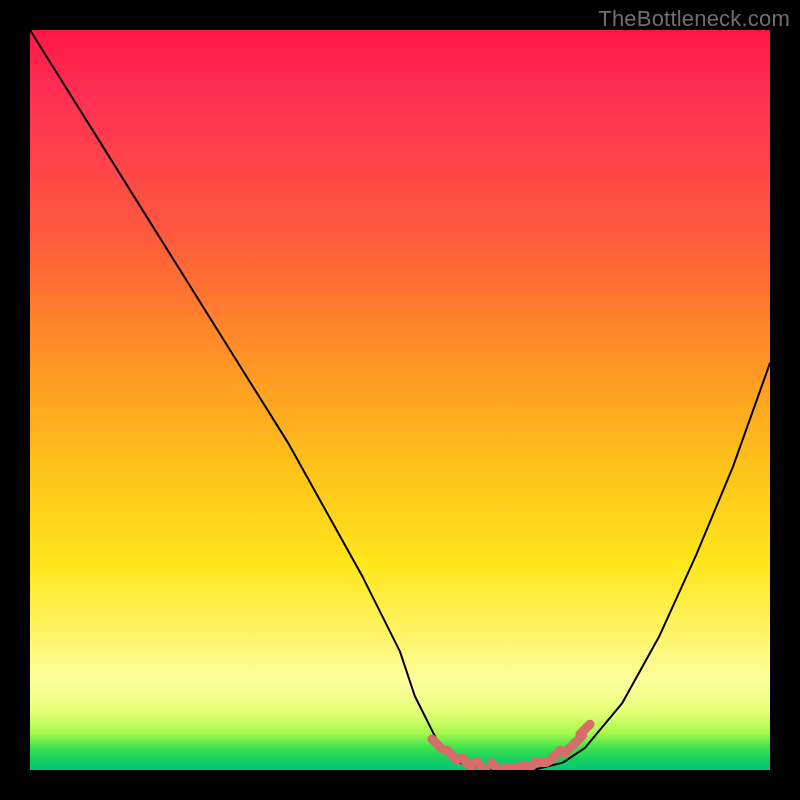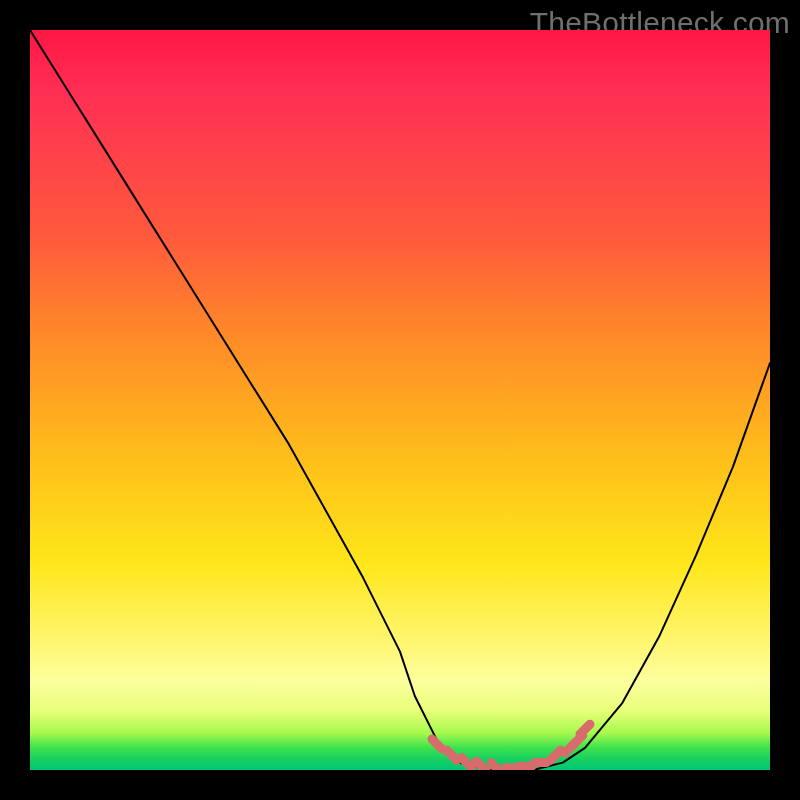--- a/index.html
+++ b/index.html
@@ -41,21 +41,21 @@
       #3de24d 97%,
       #18d060 98.5%,
       #00c776 100%
     );
   }
   .watermark {
     position: absolute;
     top: 6px;
     right: 10px;
     color: #6f6f6f;
-    font-size: 30px;
+    font-size: 22px;
     font-weight: 500;
     letter-spacing: 0.2px;
     user-select: none;
   }
   svg.curve {
     position: absolute;
     left: 0;
     top: 0;
   }
 </style>

